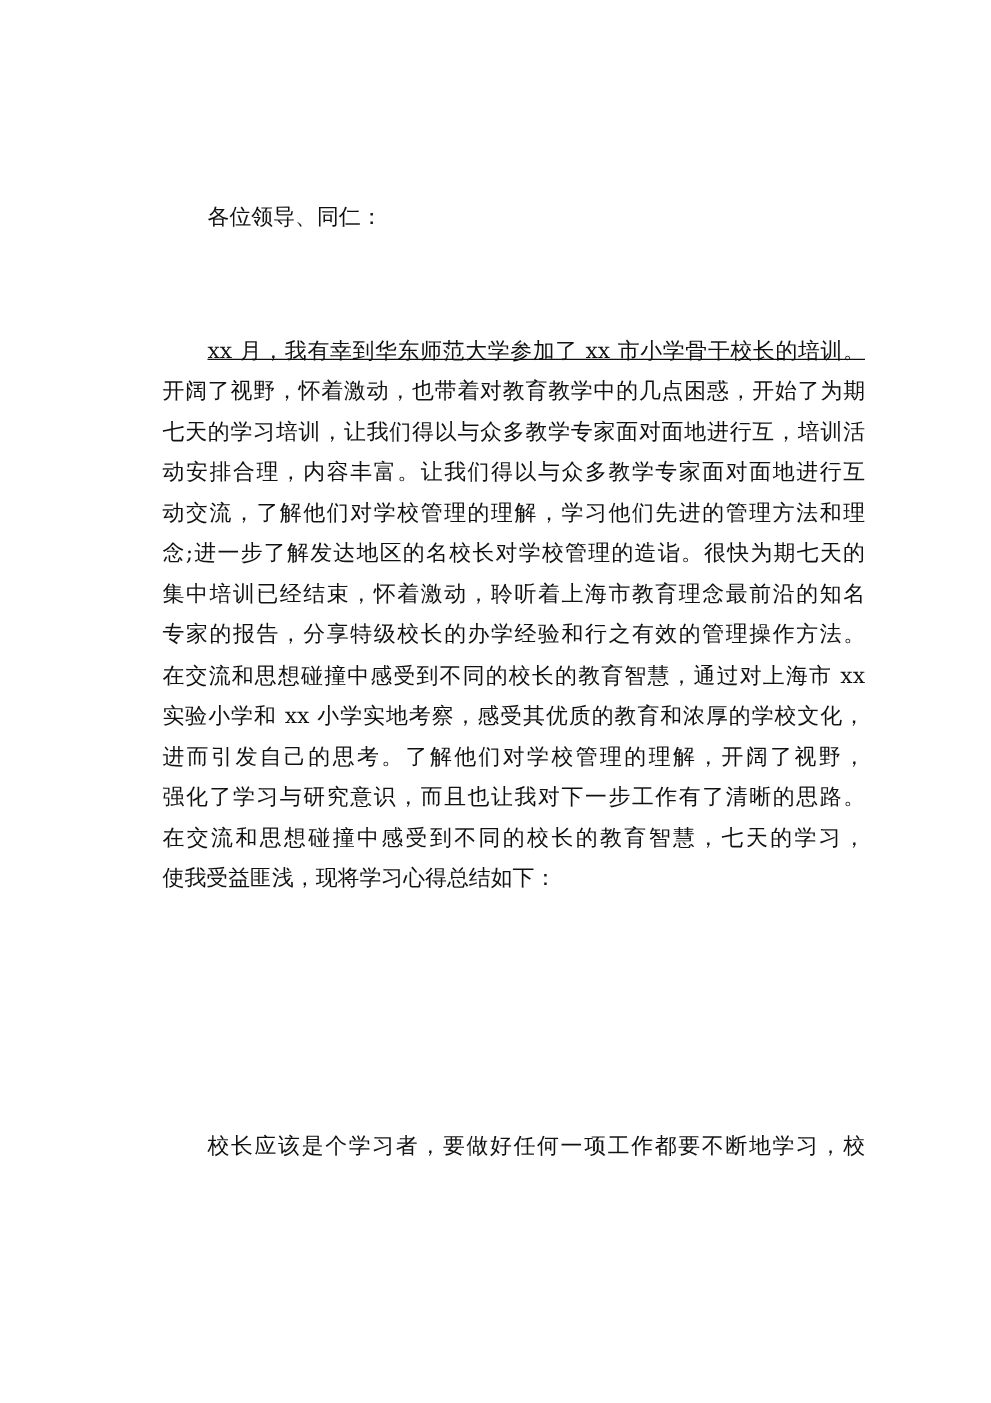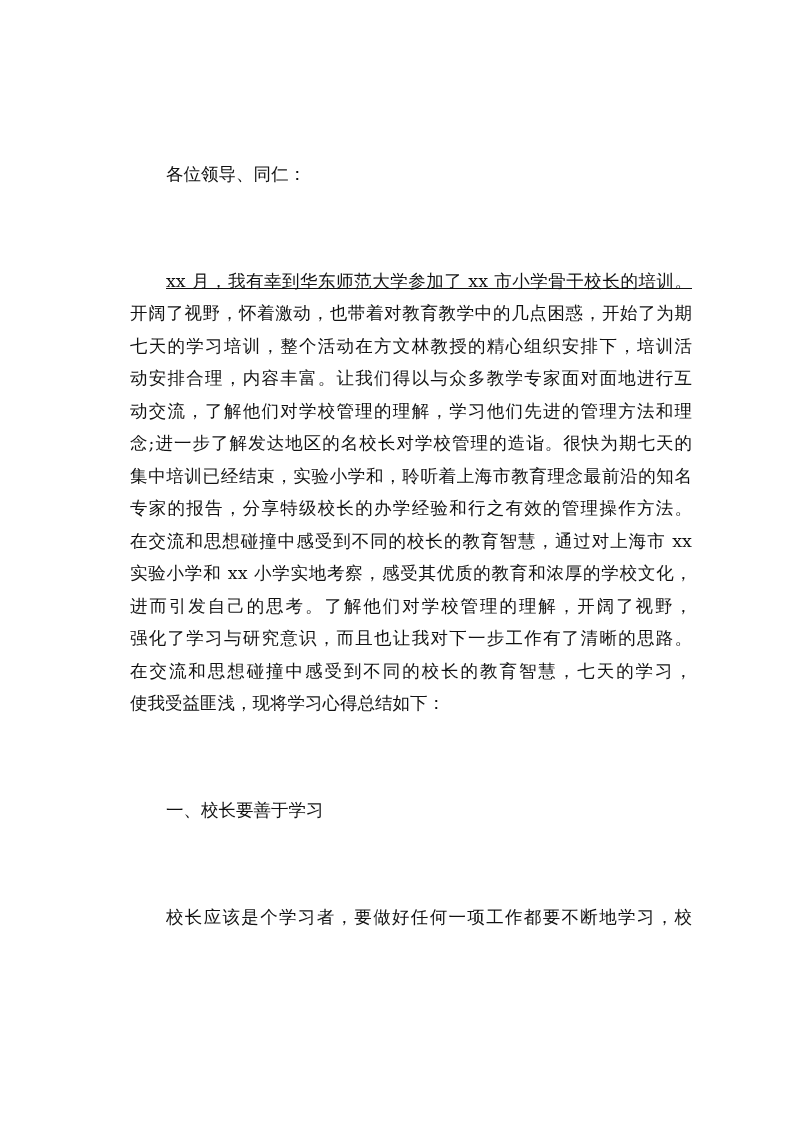--- a/index.html
+++ b/index.html
@@ -47,33 +47,32 @@
 </head>
 <body>
 
 <div class="page">
 
   <div class="line indent heading-line" style="top:163px;">各位领导、同仁：</div>
 
   <div>
     <div class="line indent" style="top:270px;text-decoration:underline;">xx 月，我有幸到华东师范大学参加了 xx 市小学骨干校长的培训。</div>
     <div class="line" style="top:302px;">开阔了视野，怀着激动，也带着对教育教学中的几点困惑，开始了为期</div>
-    <div class="line" style="top:335px;">七天的学习培训，整个活动在方文林教授的精心组织安排下，培训活</div>
+    <div class="line" style="top:335px;">七天的学习培训，让我们得以与众多教学专家面对面地进行互，培训活</div>
     <div class="line" style="top:367px;">动安排合理，内容丰富。让我们得以与众多教学专家面对面地进行互</div>
     <div class="line" style="top:400px;">动交流，了解他们对学校管理的理解，学习他们先进的管理方法和理</div>
     <div class="line" style="top:432px;">念;进一步了解发达地区的名校长对学校管理的造诣。很快为期七天的</div>
-    <div class="line" style="top:465px;">集中培训已经结束，实验小学和，聆听着上海市教育理念最前沿的知名</div>
+    <div class="line" style="top:465px;">集中培训已经结束，怀着激动，聆听着上海市教育理念最前沿的知名</div>
     <div class="line" style="top:497px;">专家的报告，分享特级校长的办学经验和行之有效的管理操作方法。</div>
     <div class="line" style="top:530px;">在交流和思想碰撞中感受到不同的校长的教育智慧，通过对上海市 xx</div>
     <div class="line" style="top:562px;">实验小学和 xx 小学实地考察，感受其优质的教育和浓厚的学校文化，</div>
     <div class="line" style="top:595px;">进而引发自己的思考。了解他们对学校管理的理解，开阔了视野，</div>
     <div class="line" style="top:627px;">强化了学习与研究意识，而且也让我对下一步工作有了清晰的思路。</div>
     <div class="line" style="top:660px;">在交流和思想碰撞中感受到不同的校长的教育智慧，七天的学习，</div>
     <div class="line last" style="top:692px;">使我受益匪浅，现将学习心得总结如下：</div>
   </div>
 
-  <div class="line indent heading-line" style="top:799px;">一、校长要善于学习</div>
 
   <div>
     <div class="line indent" style="top:906px;">校长应该是个学习者，要做好任何一项工作都要不断地学习，校</div>
   </div>
 
 </div>
 
 </body></html>

